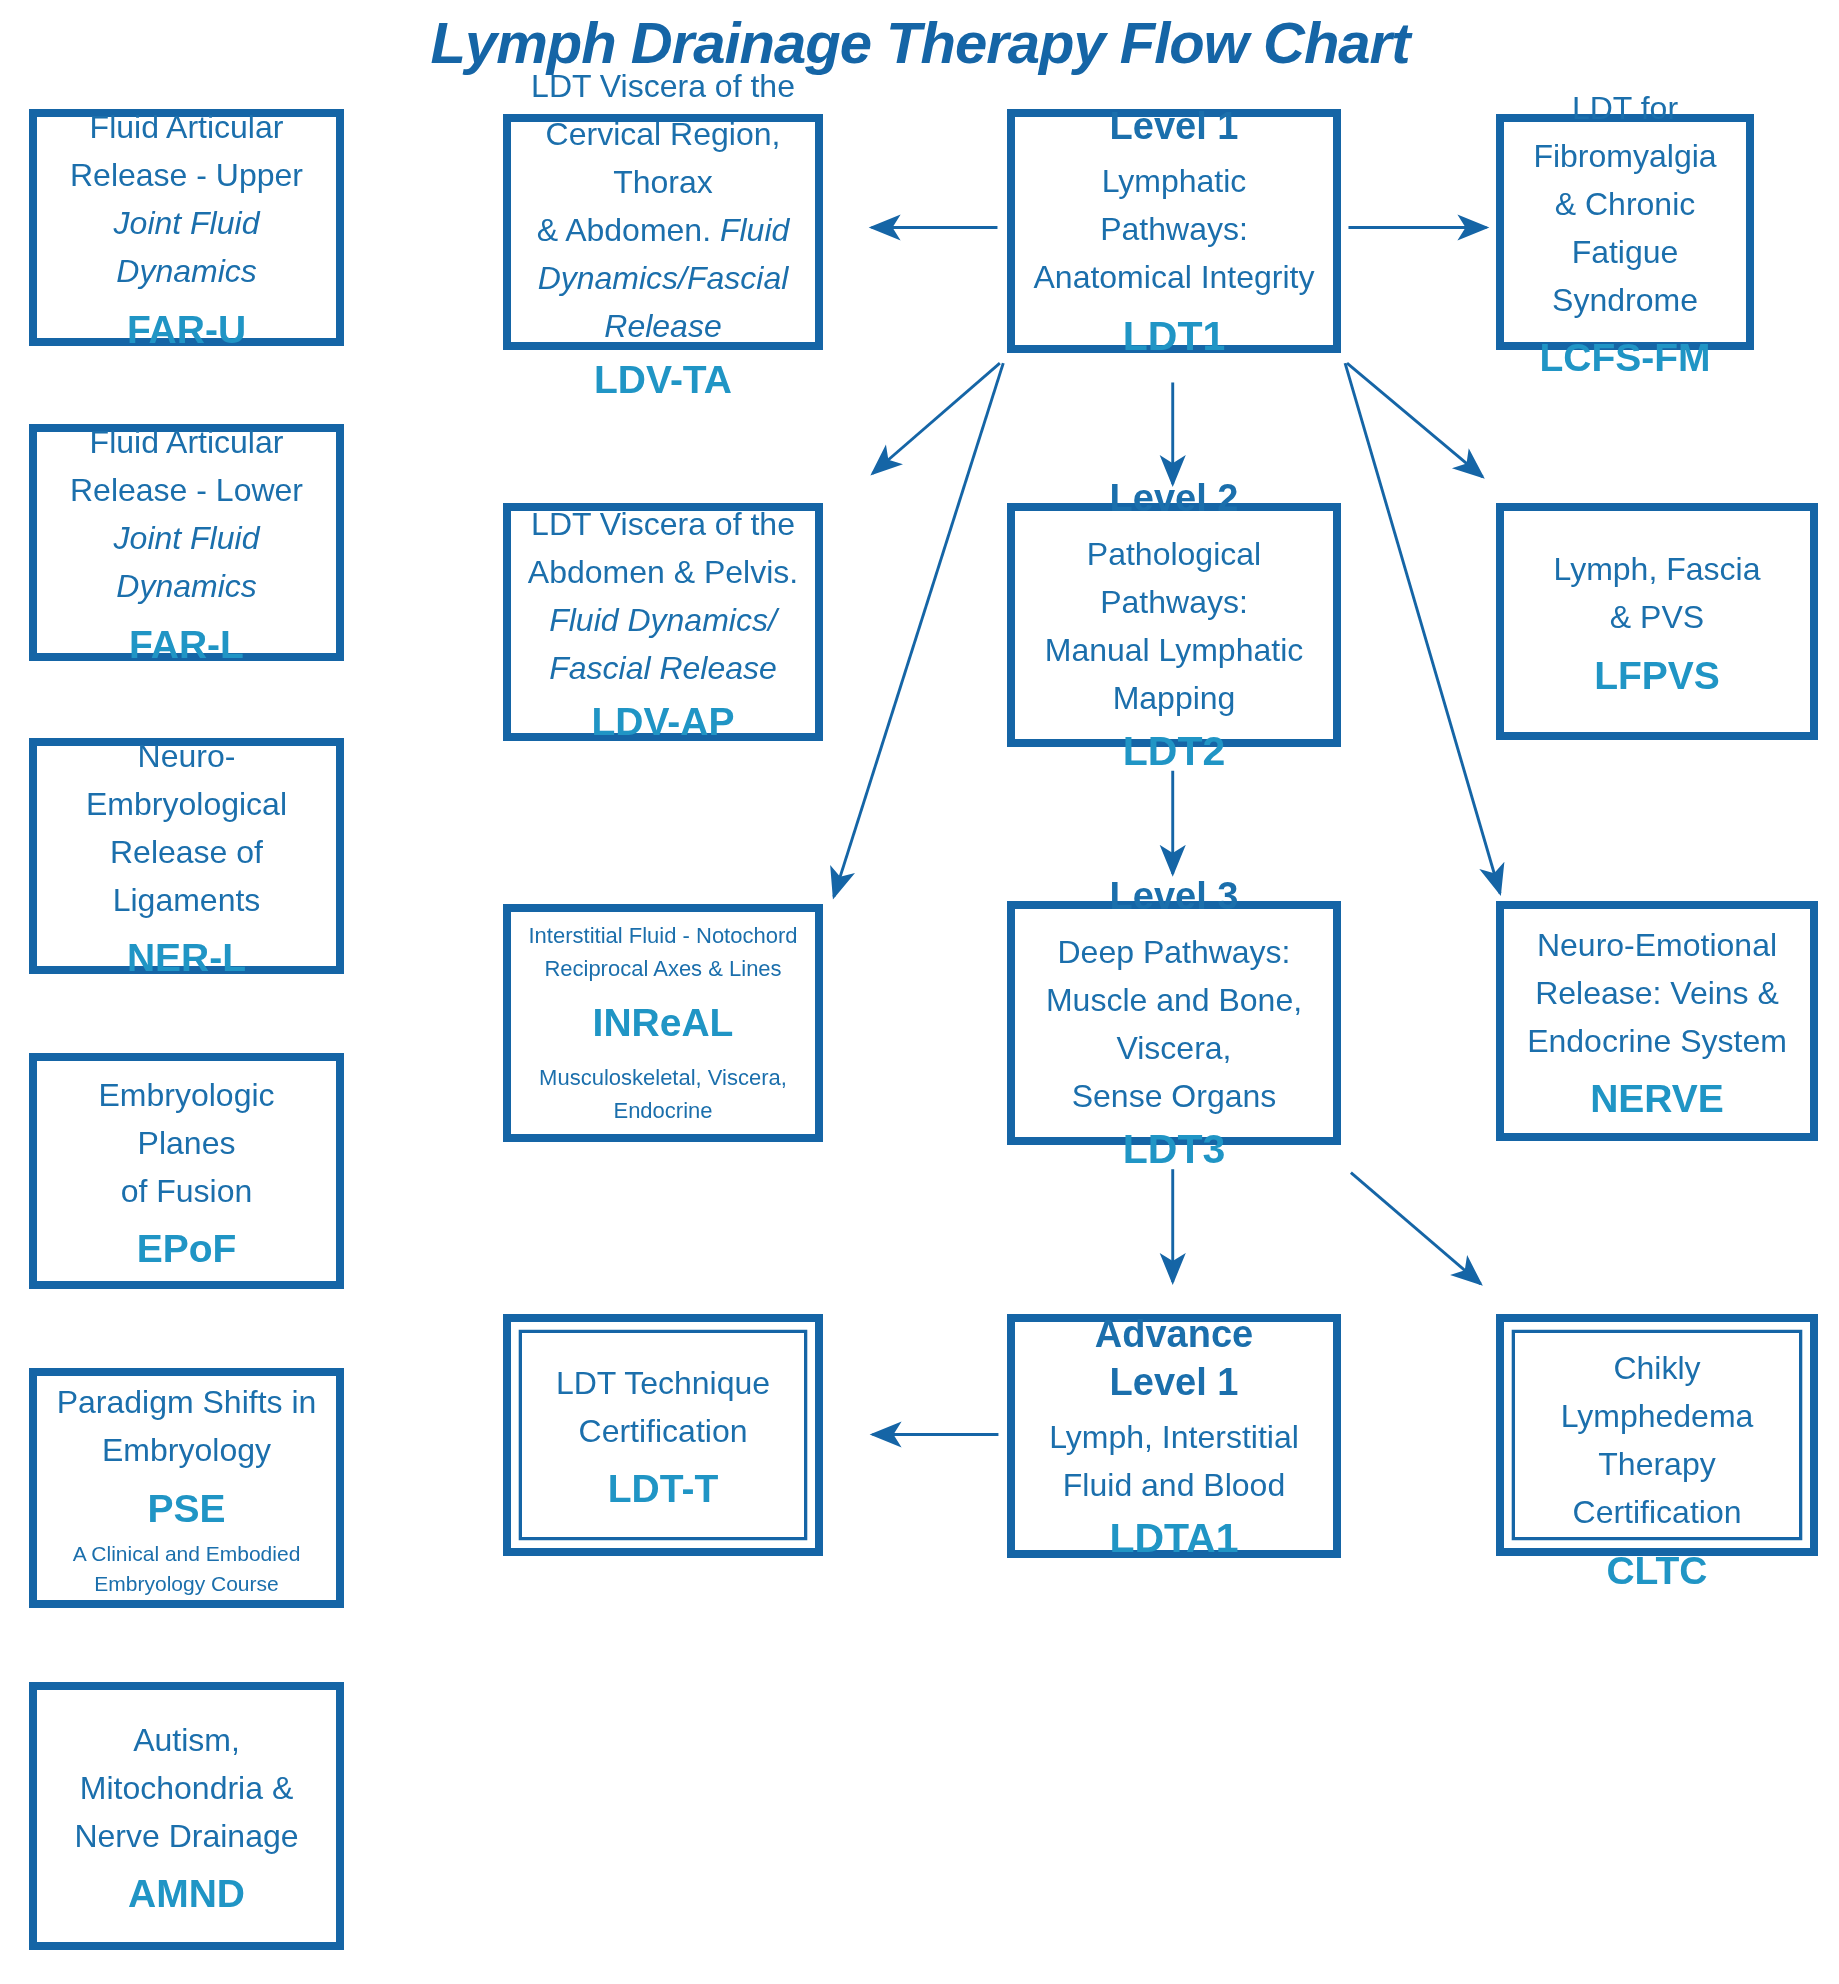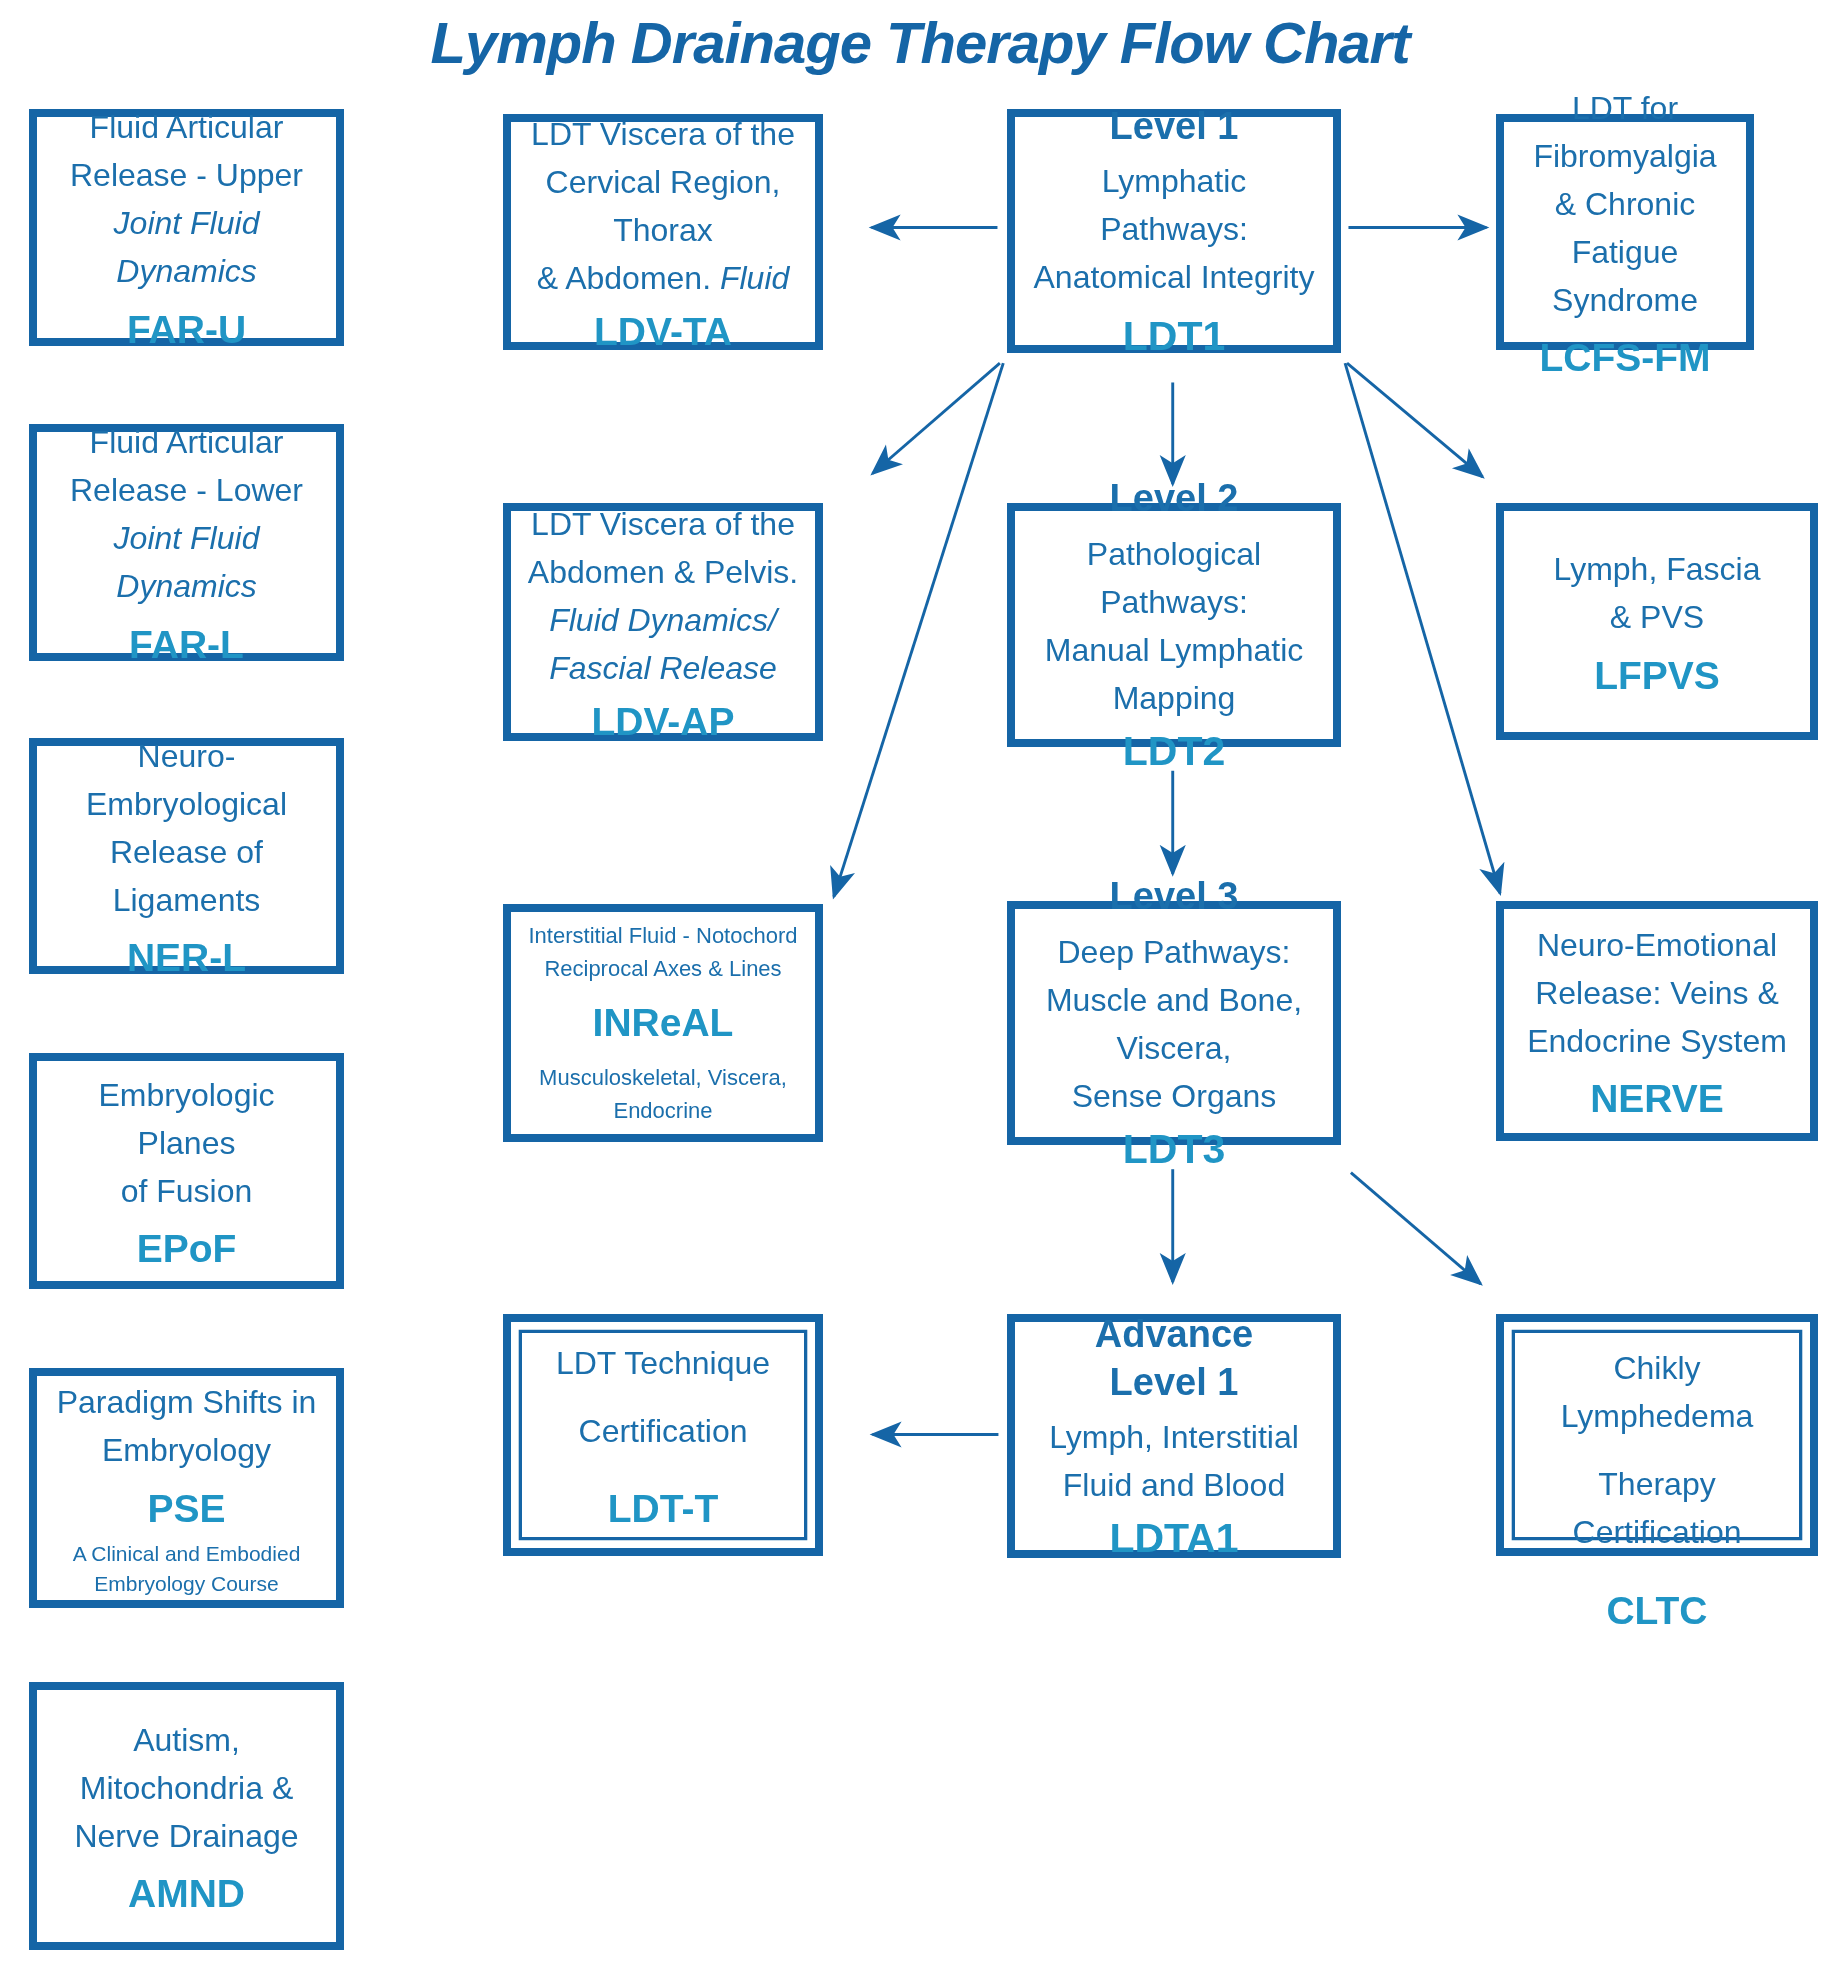--- a/index.html
+++ b/index.html
@@ -18,21 +18,20 @@
     font-size:58px;font-weight:bold;color:var(--blue);letter-spacing:-1px;font-style:italic;
   }
   .node{
     position:absolute;border:8.7px solid var(--blue);background:#ffffff;
     display:flex;flex-direction:column;align-items:center;justify-content:center;
     text-align:center;padding:11.6px 12.6px;
   }
   .node.double{
     box-shadow: inset 0 0 0 7.7px #ffffff, inset 0 0 0 11px var(--blue);
     padding:22px 23px;
-    gap:20px;
   }
   .t{font-size:32px;line-height:1.5;color:var(--text);}
   .t.small{font-size:22px;}
   .t.xsmall{font-size:21px;line-height:1.4;}
   .it{font-style:italic;}
   .heading{font-size:38px;line-height:1.25;font-weight:bold;color:var(--text);}
   .hgap{margin-bottom:6.8px;}
   .code{font-size:39px;font-weight:bold;color:var(--teal);margin-top:13.6px;line-height:1.1;}
   .code.center{font-size:41px;margin-top:12.6px;}
   .code.mid{margin:16.5px 0;}
@@ -101,20 +100,21 @@
 <div class="node" style="left:29px;top:1682px;width:315px;height:268px;">
   <div class="t">Autism, Mitochondria &amp;</div>
   <div class="t">Nerve Drainage</div>
   <div class="code">AMND</div>
 </div>
 
 <div class="node" style="left:503px;top:114px;width:320px;height:236px;">
   <div class="t">LDT Viscera of the</div>
   <div class="t">Cervical Region, Thorax</div>
   <div class="t"><span>&amp; Abdomen.</span> <span class="it">Fluid</span></div>
+  <div class="t it">Dynamics/Fascial Release</div>
   <div class="code" style="margin-top:8.7px;">LDV-TA</div>
 </div>
 
 <div class="node" style="left:503px;top:503px;width:320px;height:238px;">
   <div class="t">LDT Viscera of the</div>
   <div class="t">Abdomen &amp; Pelvis.</div>
   <div class="t it">Fluid Dynamics/</div>
   <div class="t it">Fascial Release</div>
   <div class="code" style="margin-top:8.7px;">LDV-AP</div>
 </div>

